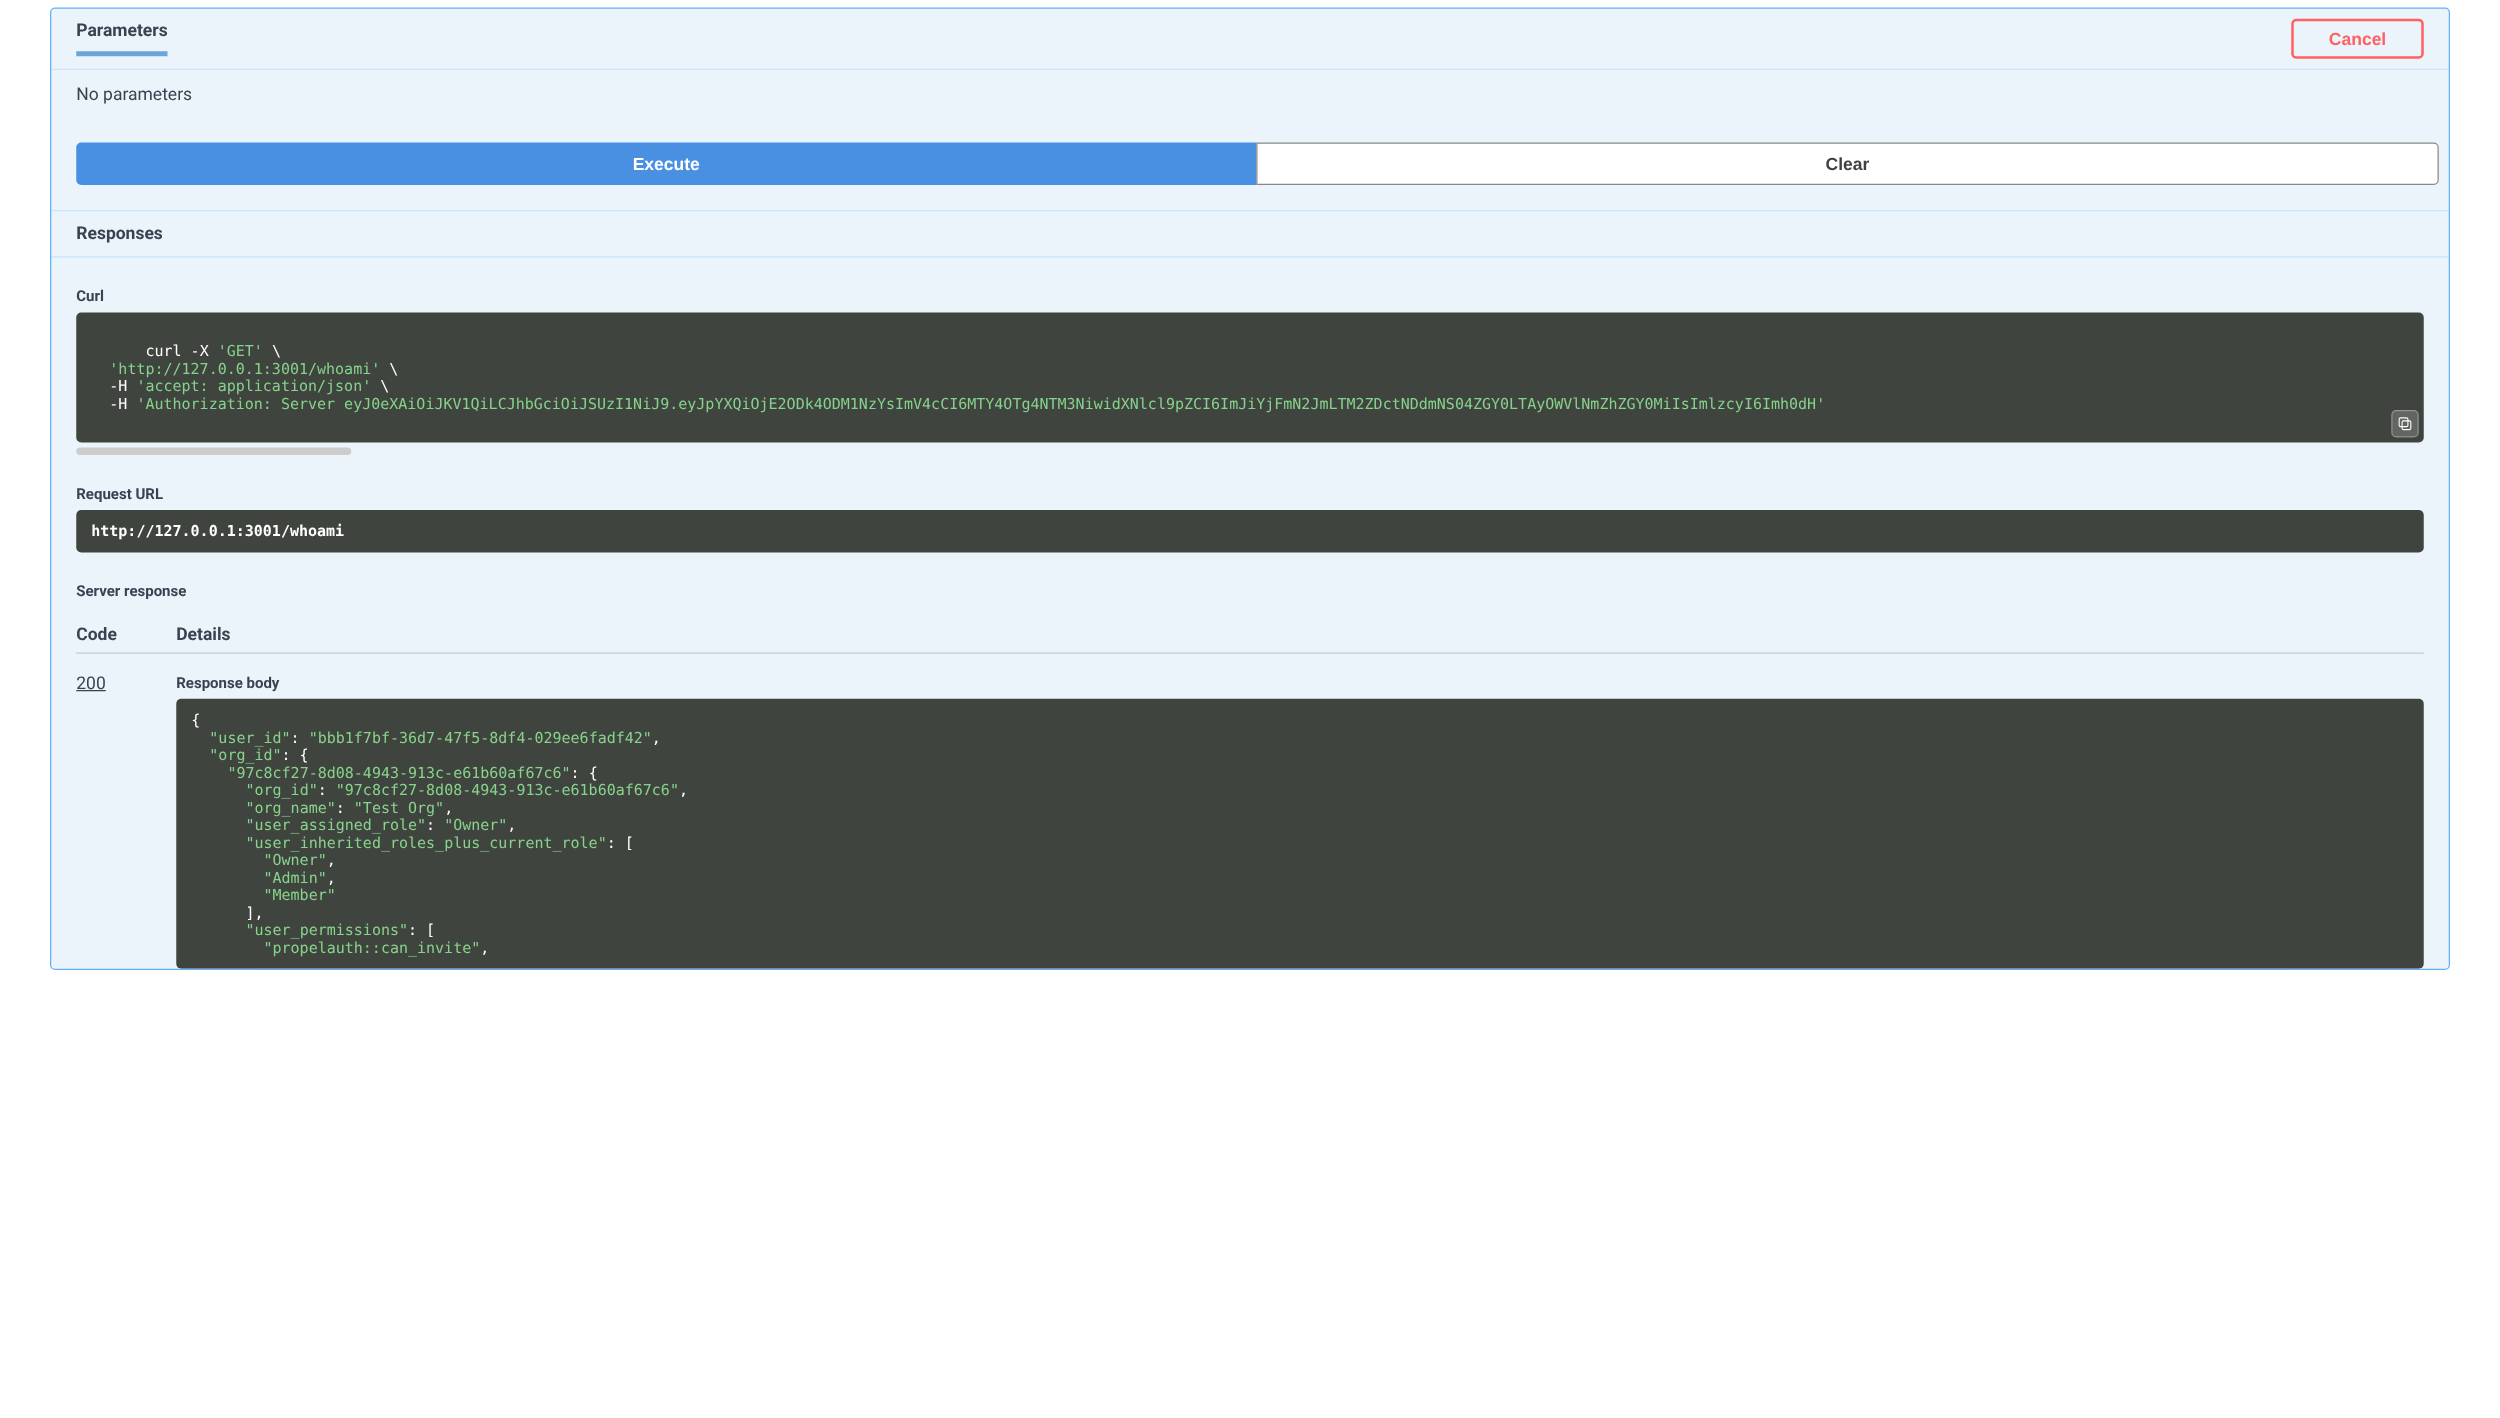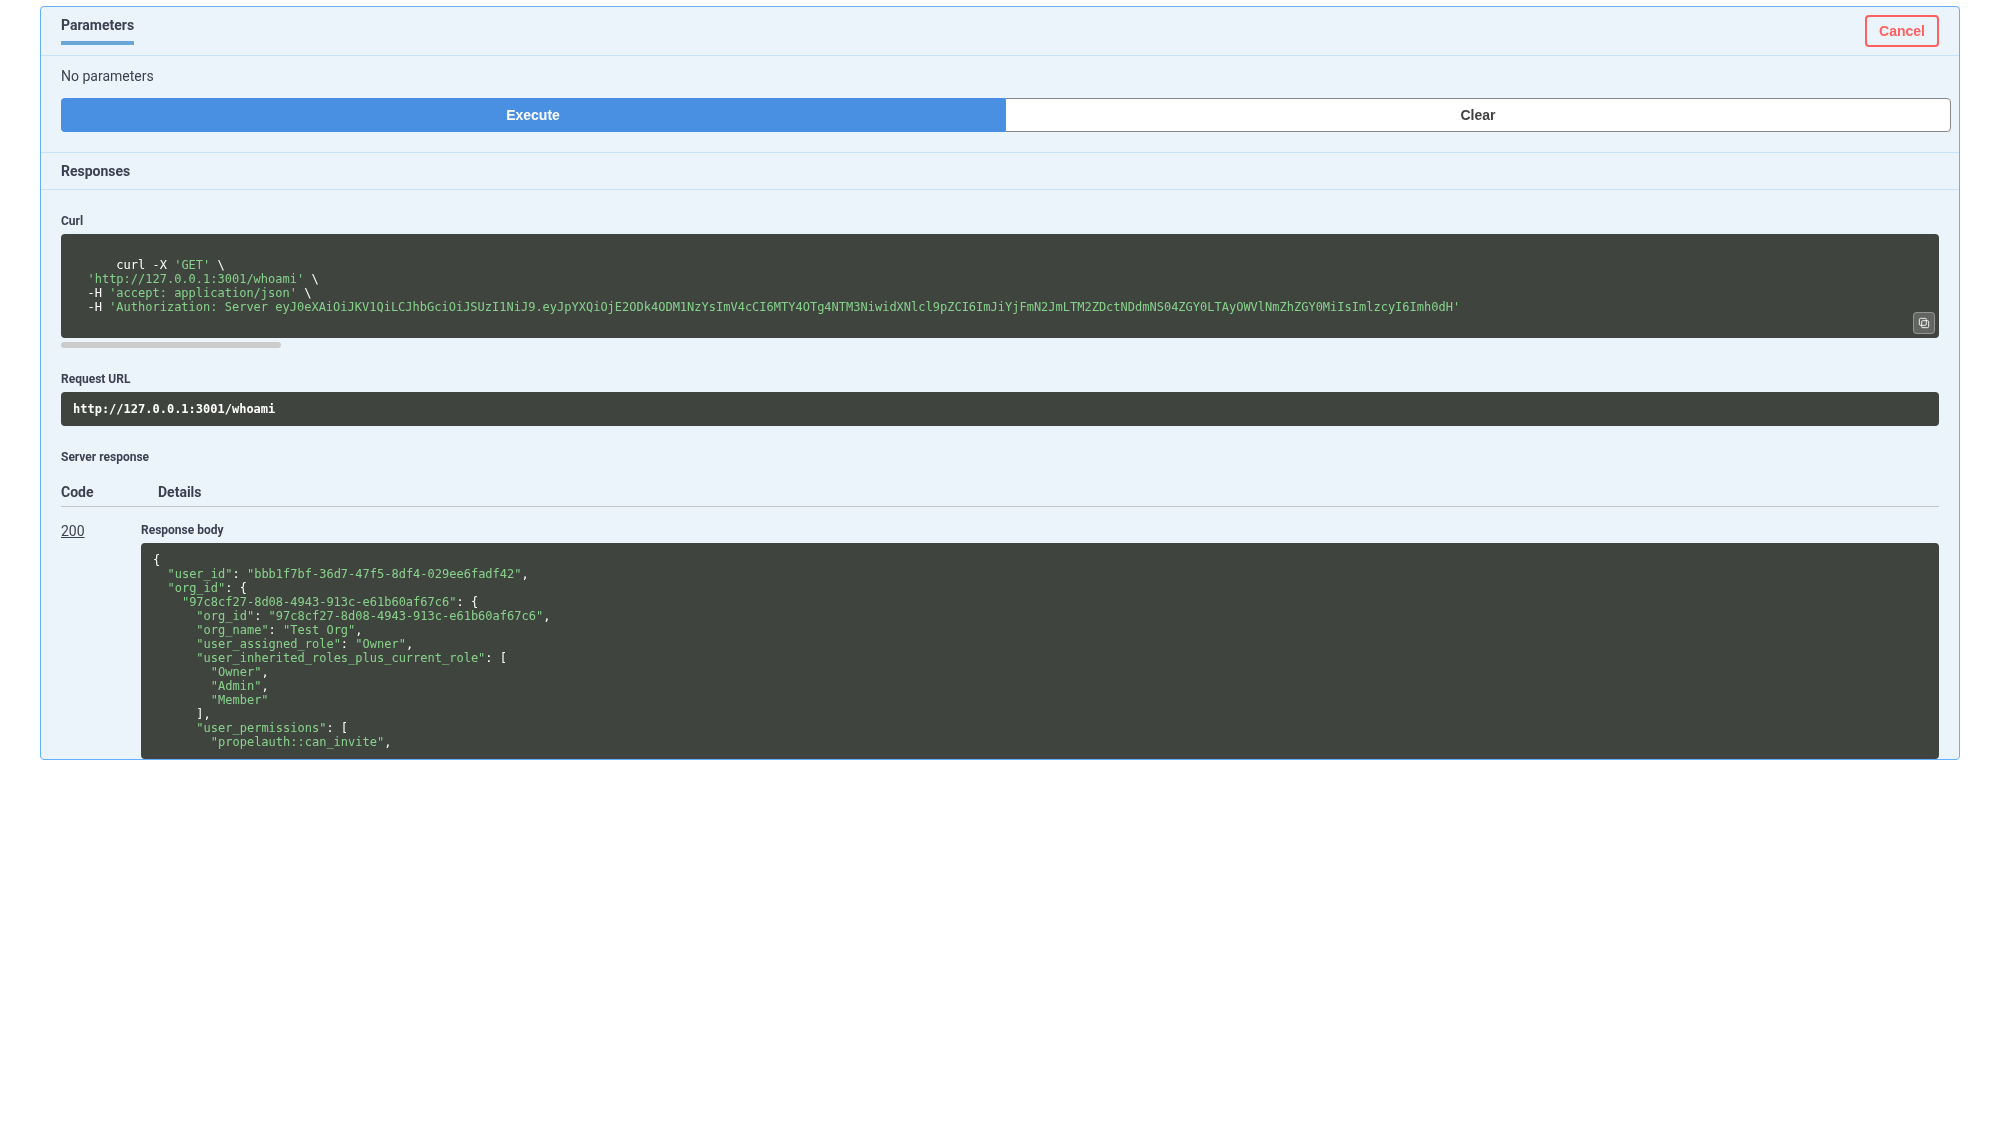--- a/index.html
+++ b/index.html
@@ -68,30 +68,30 @@
     padding-bottom: 8px;
     border-bottom: 4px solid #69a7d8;
     display: inline-block;
   }
   .cancel-btn {
     border: 2px solid #ff6060;
     background: transparent;
     color: #ff6060;
     font-weight: 700;
     font-size: 14px;
-    padding: 6px 12px;
+    padding: 6px 28px;
     border-radius: 4px;
     cursor: pointer;
     margin-left: 32px;
   }
   .hr-line {
     border-bottom: 1px solid rgba(97,175,254,0.25);
   }
   .no-params {
-    padding: 12px 20px 14px 20px;
+    padding: 12px 20px 30px 20px;
     font-size: 14px;
     color: #3b4151;
   }
   .btn-row {
     display: flex;
     padding: 0 8px 20px 20px;
     gap: 0;
   }
   .execute-btn {
     flex: 1;
@@ -161,21 +161,20 @@
     display: flex;
     align-items: center;
     justify-content: center;
   }
   .server-row {
     display: flex;
     margin-top: 20px;
     border-bottom: 1px solid #c7c7c7;
     padding-bottom: 6px;
     margin-bottom: 10px;
-    gap: 17px;
   }
   .code-col {
     width: 80px;
     font-weight: 700;
     font-size: 14px;
   }
   .details-col {
     flex: 1;
     font-weight: 700;
     font-size: 14px;

